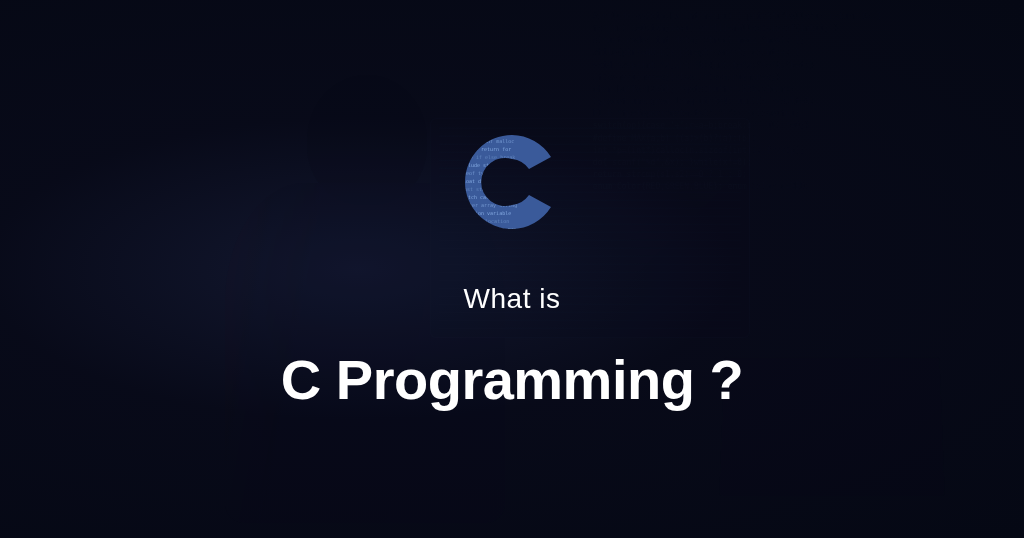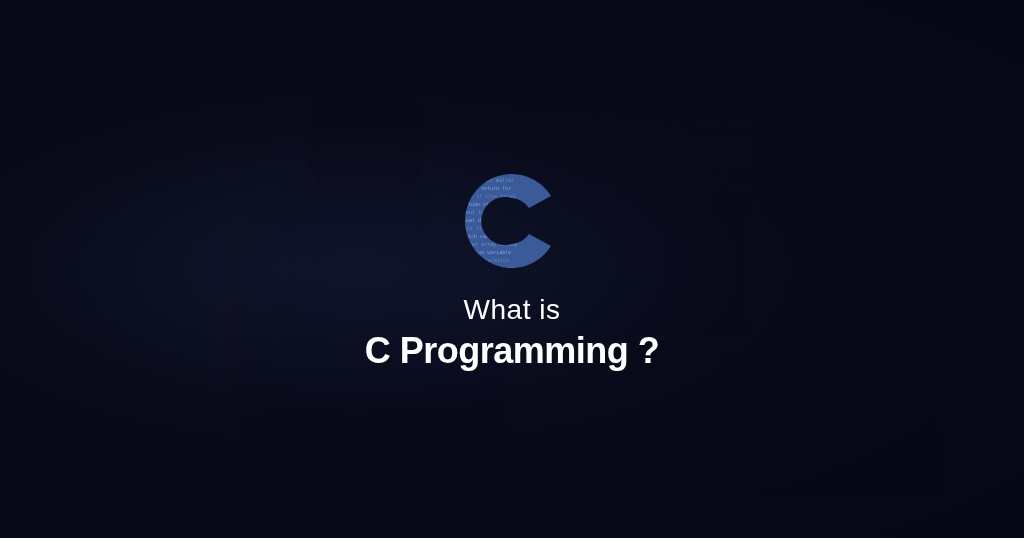--- a/index.html
+++ b/index.html
@@ -91,41 +91,42 @@
       white-space: nowrap;
       margin-bottom: 1px;
     }
     .content {
       position: relative;
       z-index: 10;
       display: flex;
       flex-direction: column;
       align-items: center;
       text-align: center;
+      gap: 28px;
     }
     .logo-c {
       width: 110px;
       height: 110px;
       margin-bottom: 18px;
       position: relative;
     }
     .logo-c svg {
       width: 100%;
       height: 100%;
     }
     .subtitle {
       color: #ffffff;
       font-size: 28px;
       font-weight: 400;
       margin-bottom: 4px;
       letter-spacing: 0.5px;
     }
     .title {
       color: #ffffff;
-      font-size: 36px;
+      font-size: 56px;
       font-weight: 700;
       letter-spacing: -0.5px;
     }
   </style>
 </head>
 <body>
 
 <div class="hero-container">
   <div class="bg-overlay">
     <div class="person-head"></div>

